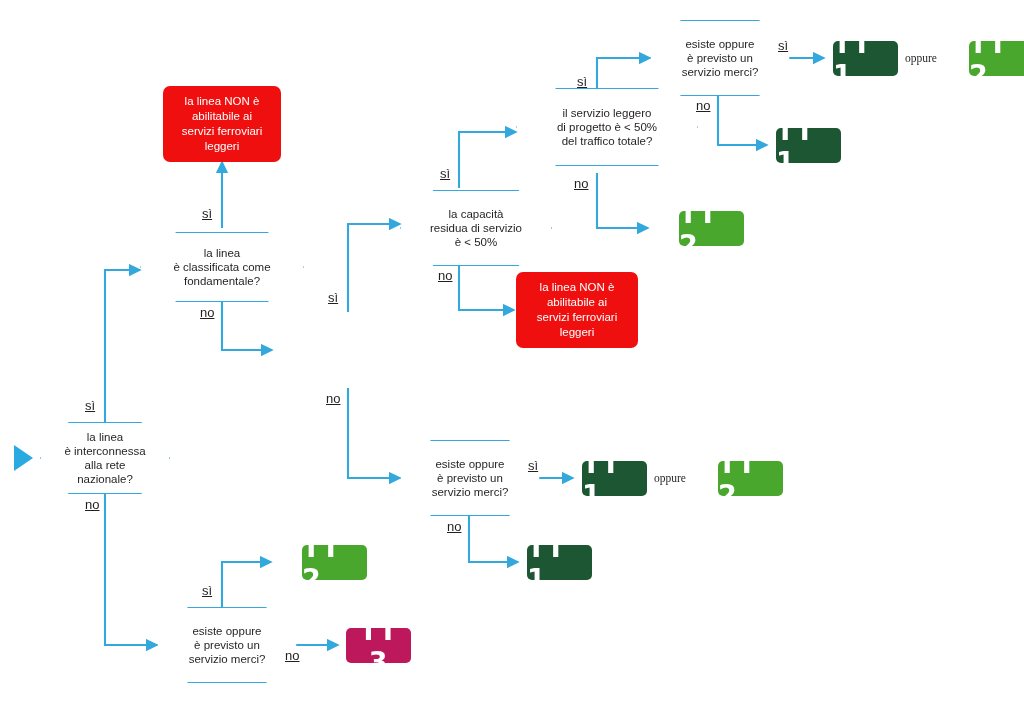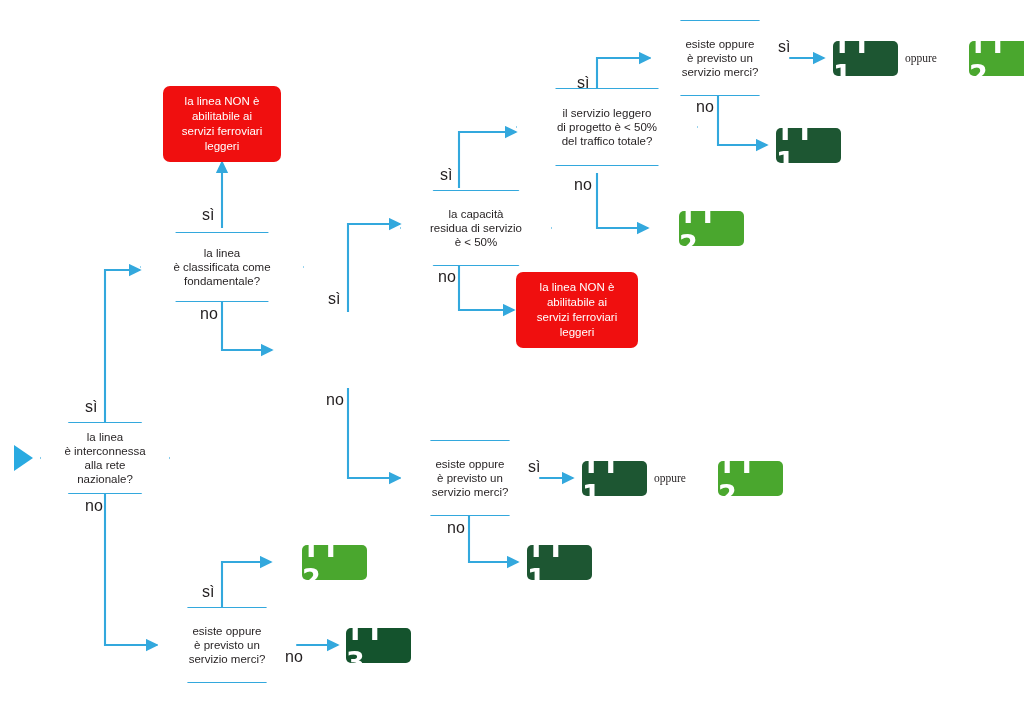--- a/index.html
+++ b/index.html
@@ -66,27 +66,28 @@
     justify-content: center;
     border-radius: 5px;
     color: #ffffff;
     font-weight: bold;
     font-size: 27px;
     letter-spacing: 0.5px;
     font-family: "DejaVu Sans", sans-serif;
   }
   .badge.tt1 { background: #1d5632; }
   .badge.tt2 { background: #4aa72e; margin-left: 22px; }
-  .badge.tt3 { background: #14532d; }
+  .badge.tt3 { background: #be185d; text-align: center; }
   
   .elabel {
     position: absolute;
-    font-size: 16px;
+    font-size: 13px;
     color: #231f20;
     white-space: nowrap;
+    text-decoration: underline;
   }
   
   .oppure {
     position: absolute;
     font-size: 11.5px;
     color: #231f20;
     white-space: nowrap;
     font-family: Liberation Serif, serif;
   }
   

